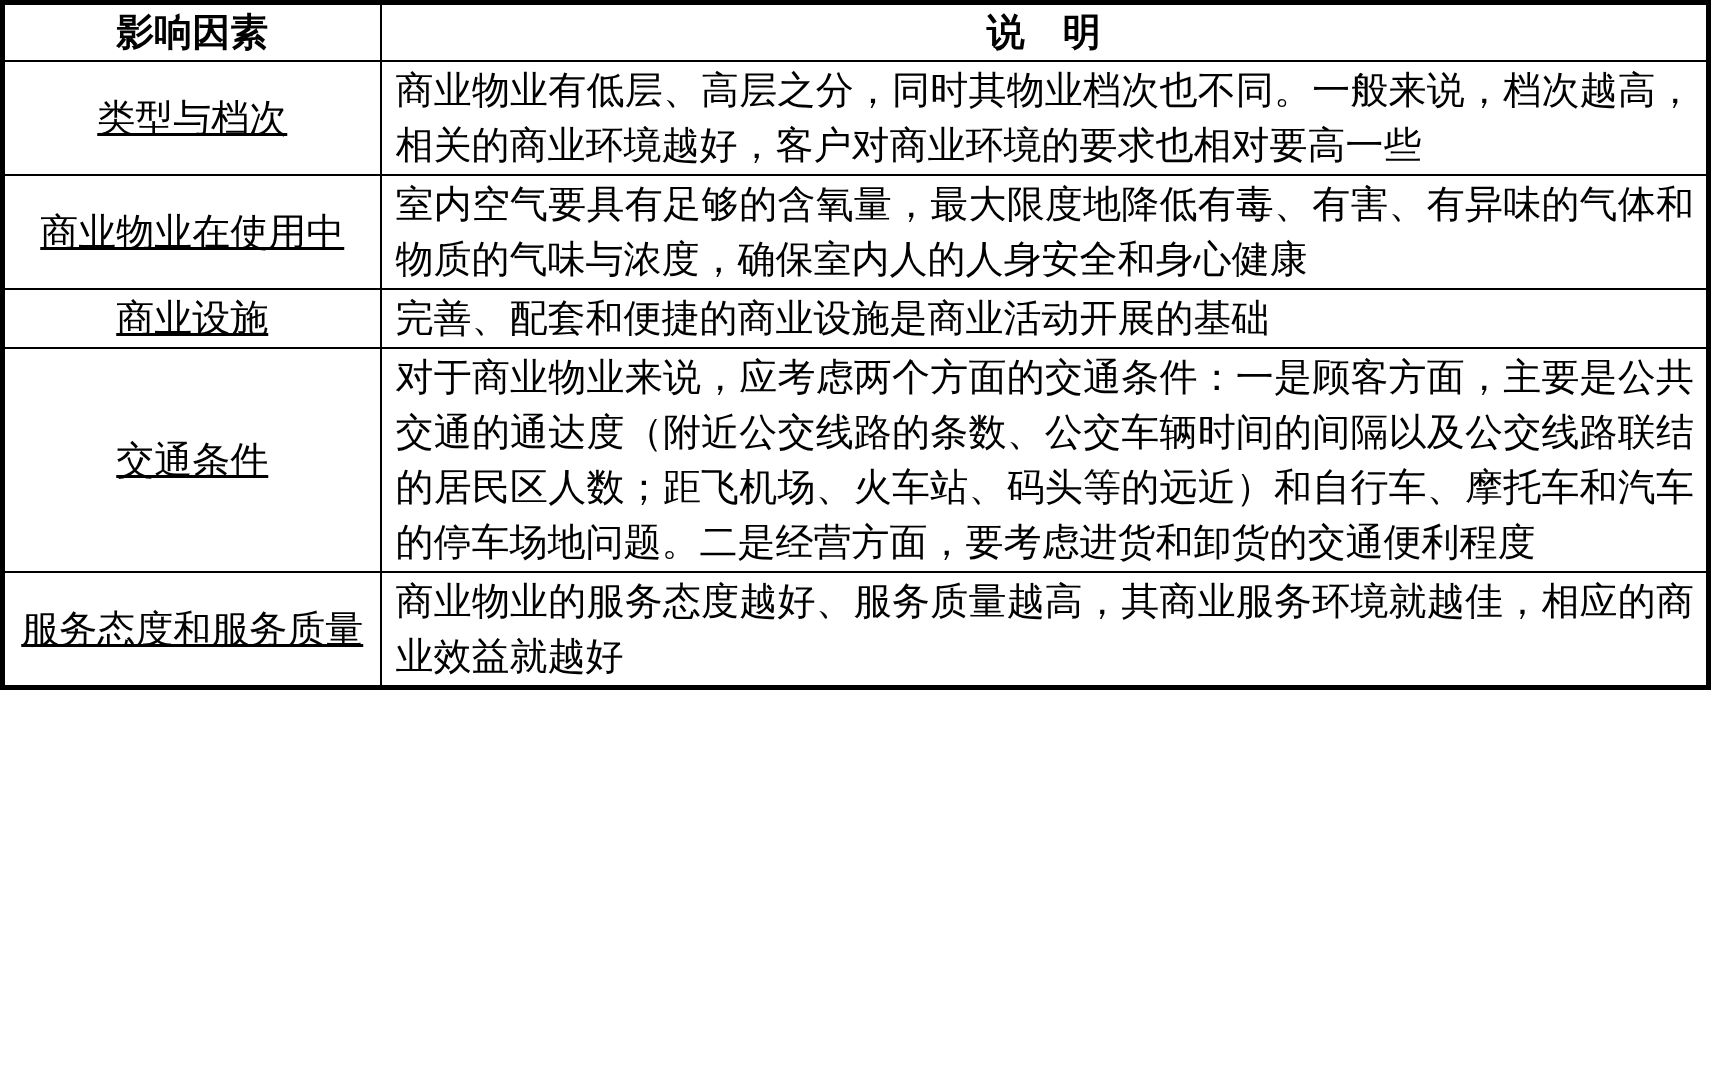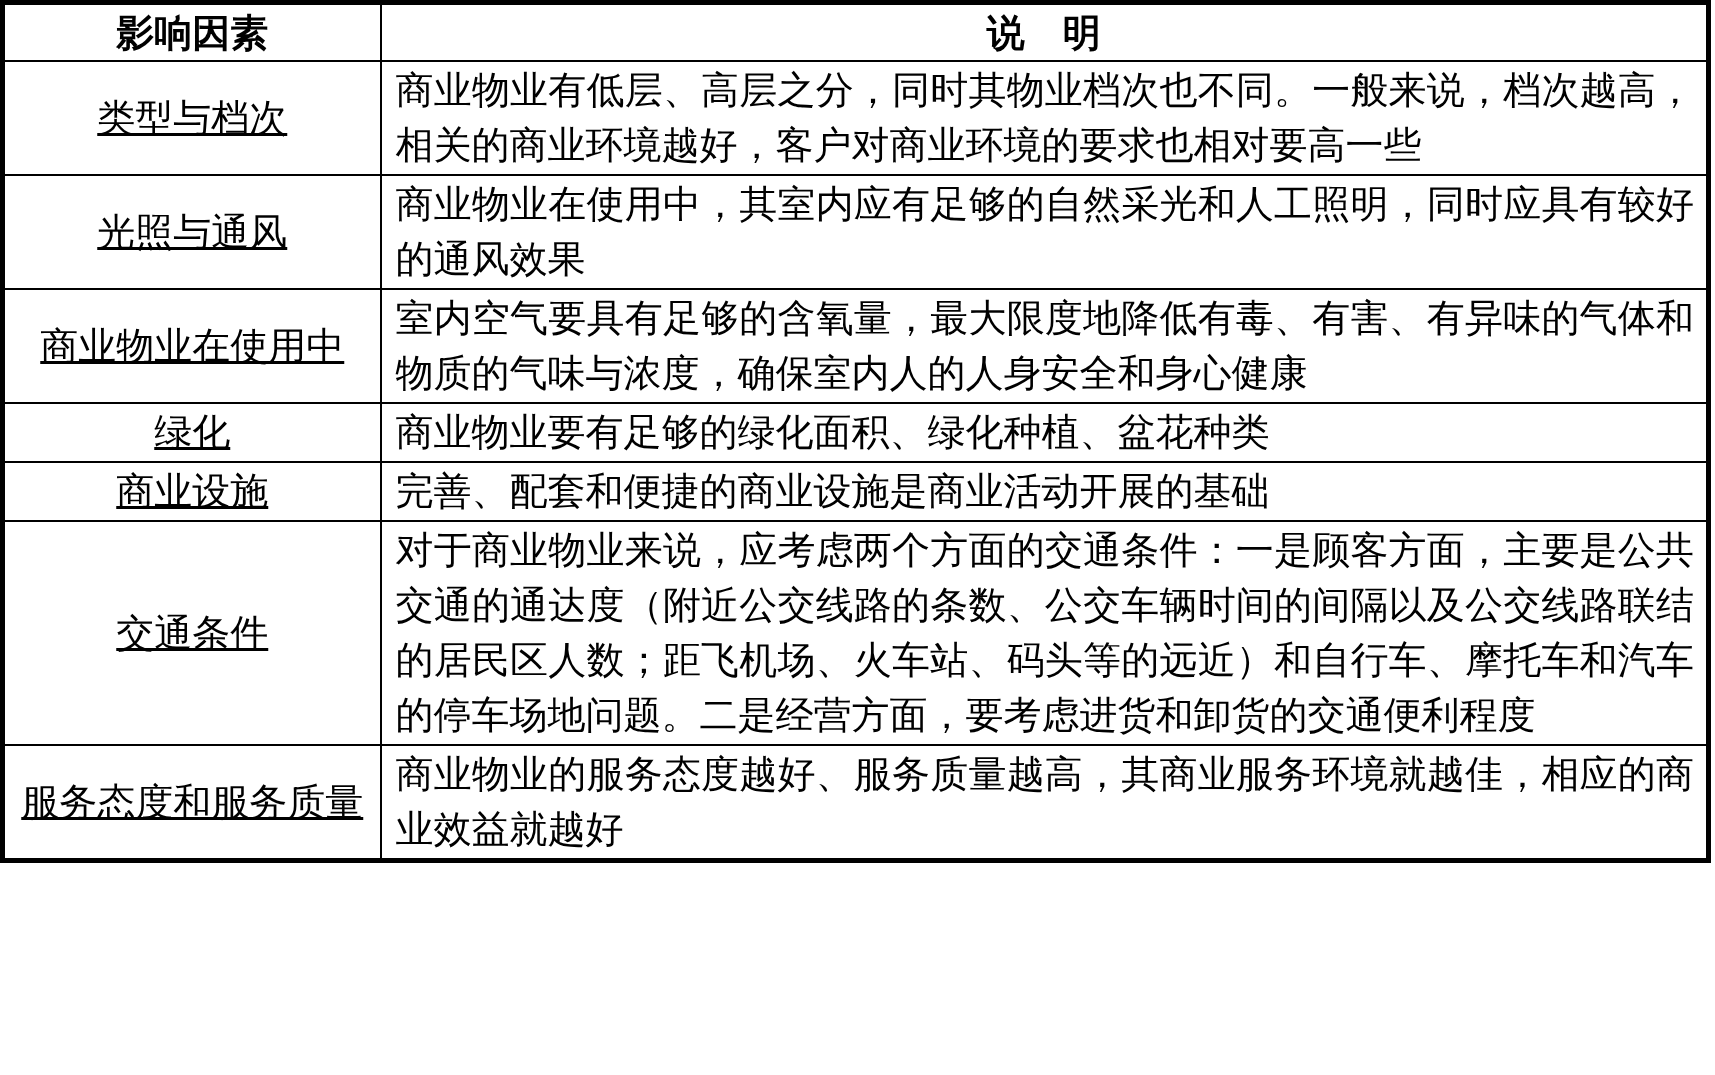--- a/index.html
+++ b/index.html
@@ -26,20 +26,21 @@
     font-size: 38px;
     line-height: 55px;
     color: #000000;
     vertical-align: middle;
   }
   table.factors th {
     font-weight: bold;
     text-align: center;
     height: 52px;
     padding: 0;
+    font-family: Liberation Serif, serif;
   }
   col.factor-col { width: 378px; }
   td.factor-cell {
     text-align: center;
     padding: 1px 6px;
     text-decoration: underline;
   }
   td.desc-cell {
     text-align: justify;
     padding: 1px 12px 1px 14px;
@@ -59,30 +60,22 @@
       <th>影响因素</th>
       <th>说　明</th>
     </tr>
   </thead>
   <tbody id="table-body">
       <tr>
         <td class="factor-cell">类型与档次</td>
         <td class="desc-cell">商业物业有低层、高层之分，同时其物业档次也不同。一般来说，档次越高，相关的商业环境越好，客户对商业环境的要求也相对要高一些</td>
       </tr>
       <tr>
-        <td class="factor-cell">光照与通风</td>
-        <td class="desc-cell">商业物业在使用中，其室内应有足够的自然采光和人工照明，同时应具有较好的通风效果</td>
-      </tr>
-      <tr>
         <td class="factor-cell">商业物业在使用中</td>
         <td class="desc-cell">室内空气要具有足够的含氧量，最大限度地降低有毒、有害、有异味的气体和物质的气味与浓度，确保室内人的人身安全和身心健康</td>
-      </tr>
-      <tr>
-        <td class="factor-cell">绿化</td>
-        <td class="desc-cell">商业物业要有足够的绿化面积、绿化种植、盆花种类</td>
       </tr>
       <tr>
         <td class="factor-cell">商业设施</td>
         <td class="desc-cell">完善、配套和便捷的商业设施是商业活动开展的基础</td>
       </tr>
       <tr>
         <td class="factor-cell">交通条件</td>
         <td class="desc-cell">对于商业物业来说，应考虑两个方面的交通条件：一是顾客方面，主要是公共交通的通达度（附近公交线路的条数、公交车辆时间的间隔以及公交线路联结的居民区人数；距飞机场、火车站、码头等的远近）和自行车、摩托车和汽车的停车场地问题。二是经营方面，要考虑进货和卸货的交通便利程度</td>
       </tr>
       <tr>

